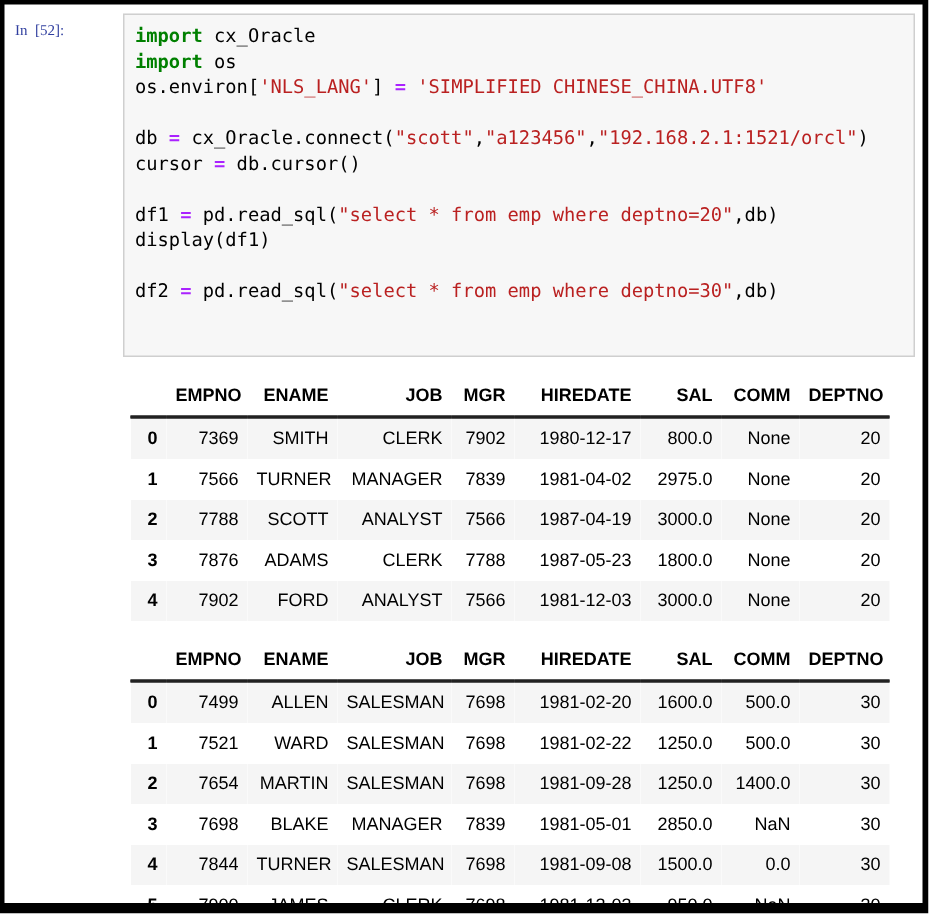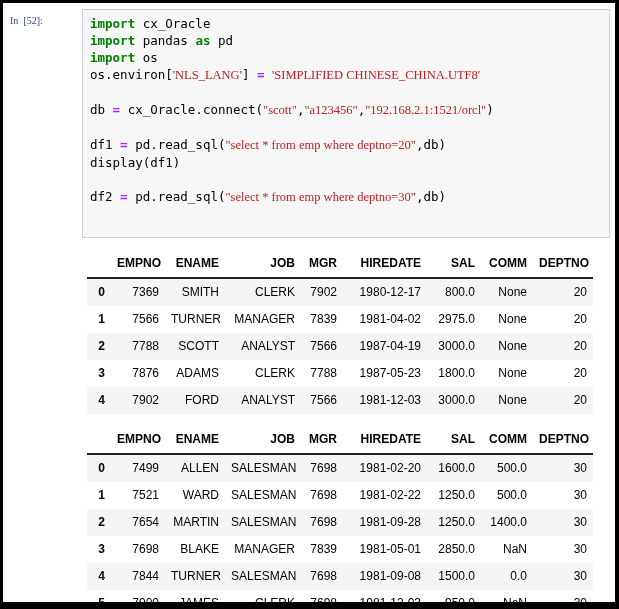--- a/index.html
+++ b/index.html
@@ -21,21 +21,21 @@
   }
   .code-box{
     flex:1;margin-right:5px;background:var(--cellbg);
     border:1px solid var(--cellborder);padding:5px 7px;min-height:217px;
   }
   .code{
     font-family:"DejaVu Sans Mono",monospace;font-size:12.5px;line-height:17px;color:#000;
   }
   .code-line{white-space:pre;min-height:17px;}
   .code .kw{color:var(--kw);font-weight:bold;margin-top:23px;}
-  .code .str{color:var(--str);font-family:Liberation Serif, serif;}
+  .code .str{color:var(--str);}
   .code .op{color:var(--op);font-weight:bold;}
   .code .match{color:var(--match);font-weight:bold;}
   
   .output-area{margin-top:12px;padding-left:84px;}
   table.dataframe{
     border-collapse:collapse;table-layout:fixed;font-size:12px;color:#000;
     margin:12px 0 6px 0;border:none;
   }
   .dataframe th,.dataframe td{
     box-sizing:border-box;text-align:right;vertical-align:middle;
@@ -49,25 +49,25 @@
 </style>
 </head>
 <body>
 
 <div class="frame">
   <div class="input-area">
     <div class="prompt">In  [52]:</div>
     <div class="code-box">
       <div class="code">
           <div class="code-line"><span class="kw">import</span><span> cx_Oracle</span></div>
-          <div class="code-line"><span class="kw">import</span><span> pandas </span><span class="kw">as</span><span> pd</span></div>
           <div class="code-line"><span class="kw">import</span><span> os</span></div>
           <div class="code-line"><span>os.environ[</span><span class="str">'NLS_LANG'</span><span>] </span><span class="op">=</span><span> </span><span class="str">'SIMPLIFIED CHINESE_CHINA.UTF8'</span></div>
           <div class="code-line"></div>
           <div class="code-line"><span>db </span><span class="op">=</span><span> cx_Oracle.connect(</span><span class="str">"scott"</span><span>,</span><span class="str">"a123456"</span><span>,</span><span class="str">"192.168.2.1:1521/orcl"</span><span>)</span></div>
+          <div class="code-line"><span>cursor </span><span class="op">=</span><span> db.cursor()</span></div>
           <div class="code-line"></div>
           <div class="code-line"><span>df1 </span><span class="op">=</span><span> pd.read_sql(</span><span class="str">"select * from emp where deptno=20"</span><span>,db)</span></div>
           <div class="code-line"><span>display(df1)</span></div>
           <div class="code-line"></div>
           <div class="code-line"><span>df2 </span><span class="op">=</span><span> pd.read_sql(</span><span class="str">"select * from emp where deptno=30"</span><span>,db)</span></div>
         </div>
     </div>
   </div>
   <div class="output-area">
     <table class="dataframe" style="width: 506px;">

